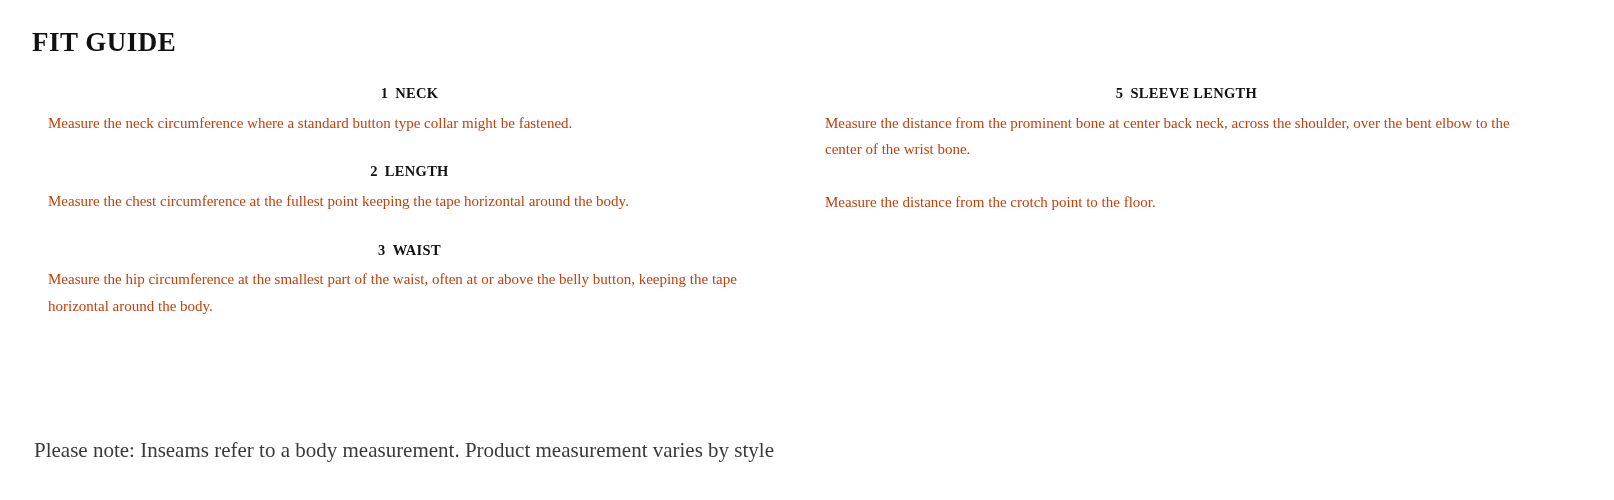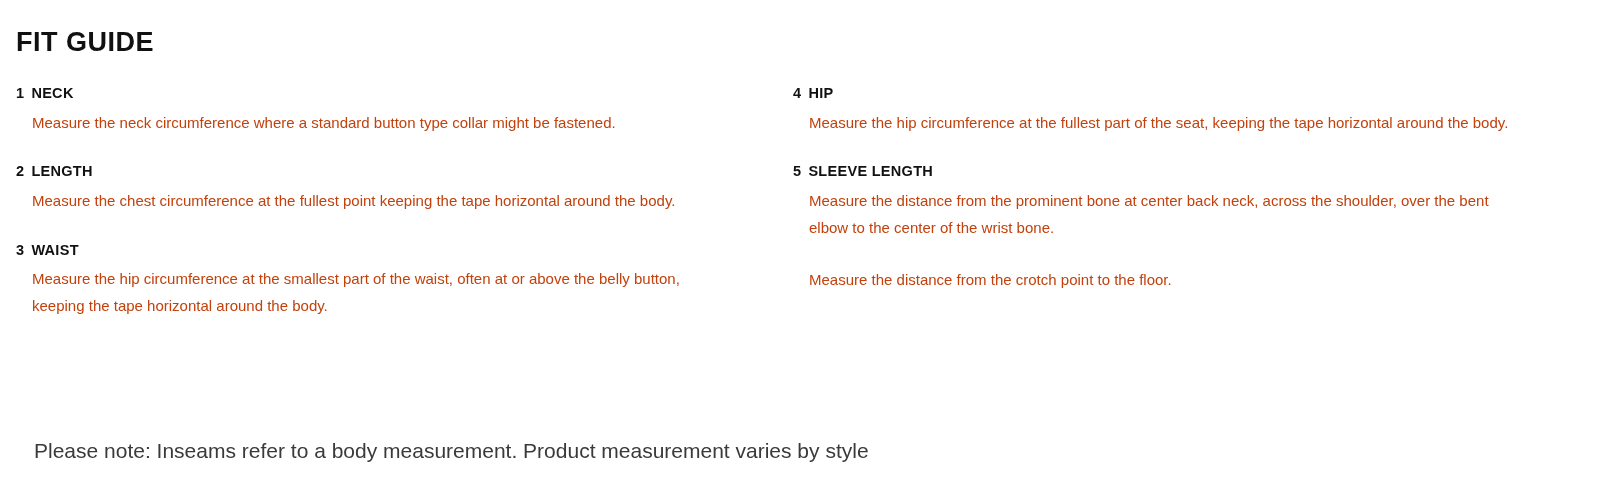--- a/index.html
+++ b/index.html
@@ -12,21 +12,22 @@
     height: 500px;
     font-family: "Liberation Sans", sans-serif;
     color: #1a1a1a;
     overflow: hidden;
   }
   .page {
     position: relative;
     width: 1614px;
     height: 356px;
     box-sizing: border-box;
-    padding: 26px 34px 0 16px;
+    padding: 26px 34px 0 32px;
+    font-family: Liberation Serif, serif;
   }
   .guide-title {
     font-size: 27px;
     font-weight: bold;
     letter-spacing: 0.5px;
     color: #111111;
     margin: 0 0 26px 0;
     line-height: 1.2;
   }
   .columns {
@@ -46,20 +47,21 @@
   .entry:last-child {
     margin-bottom: 4px;
   }
   .entry-head {
     font-size: 14.5px;
     font-weight: bold;
     color: #111111;
     letter-spacing: 0.3px;
     margin-bottom: 7px;
     line-height: 1.3;
+    text-align: center;
   }
   .entry-num {
     display: inline-block;
     margin-right: 7px;
   }
   .entry-body {
     font-size: 15px;
     color: #c2410c;
     line-height: 1.75;
     padding-left: 16px;
@@ -103,26 +105,20 @@
         <div class="entry-head">
           <span class="entry-num">3</span><span>WAIST</span>
         </div>
         <div class="entry-body">Measure the hip circumference at the smallest part of the waist, often at or above the belly button, keeping the tape horizontal around the body.</div>
       </div>
 
     </div>
 
     <div class="col right">
 
-      <div class="entry">
-        <div class="entry-head">
-          <span class="entry-num">4</span><span>HIP</span>
-        </div>
-        <div class="entry-body">Measure the hip circumference at the fullest part of the seat, keeping the tape horizontal around the body.</div>
-      </div>
 
       <div class="entry">
         <div class="entry-head">
           <span class="entry-num">5</span><span>SLEEVE LENGTH</span>
         </div>
         <div class="entry-body">Measure the distance from the prominent bone at center back neck, across the shoulder, over the bent elbow to the center of the wrist bone.</div>
       </div>
 
       <div class="entry">
         <div class="entry-body">Measure the distance from the crotch point to the floor.</div>

